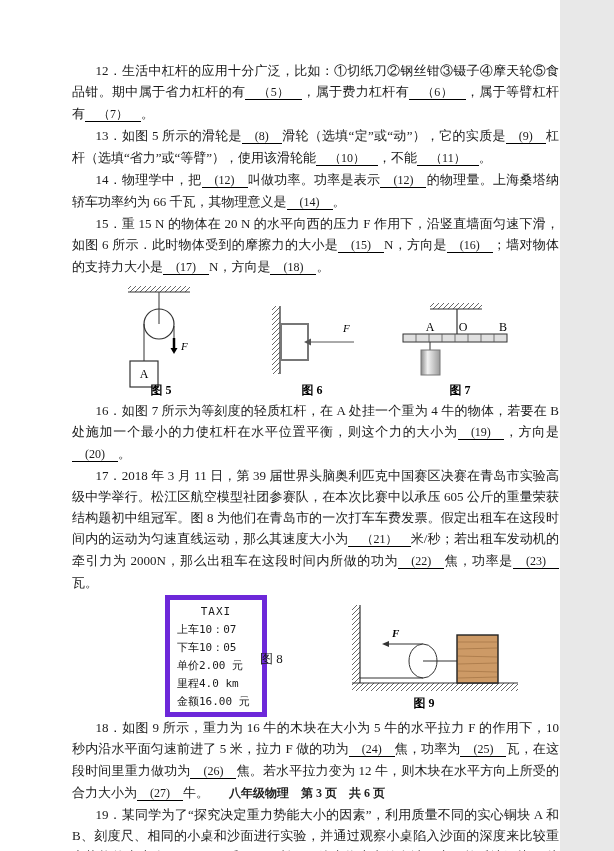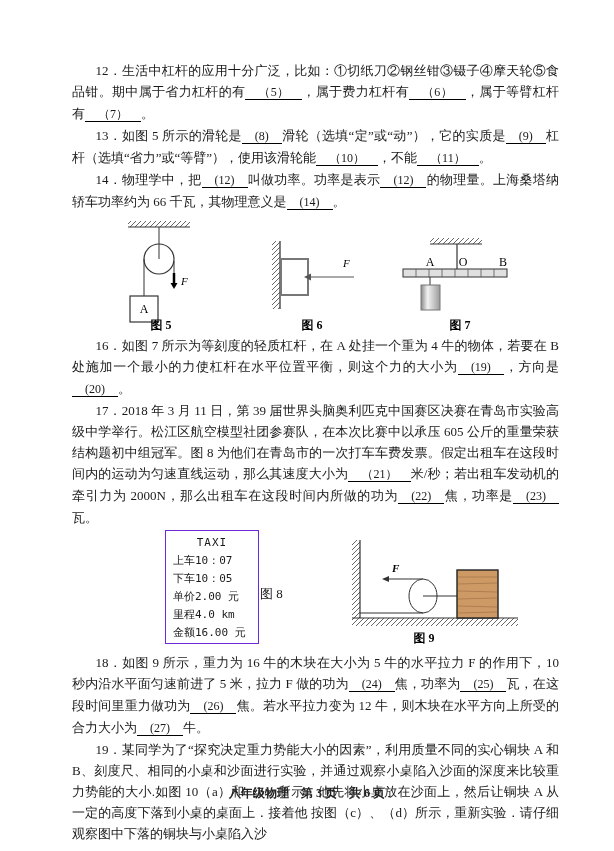--- a/index.html
+++ b/index.html
@@ -1,18 +1,18 @@
 <!DOCTYPE html>
 <html><head>
 <meta charset="utf-8">
 <style>
   html,body{margin:0;padding:0;background:#e8e8e8;}
   .page{
     position:relative;
-    width:614px;height:851px;
+    width:560px;height:851px;
     background:#ffffff;
     font-family:"Liberation Serif","DejaVu Serif",serif;
     color:#1a1a1a;
     overflow:hidden;
   }
   .content{
     position:absolute;left:72px;top:60px;width:487px;
     font-size:13px;line-height:21px;
   }
   p.question{
@@ -24,21 +24,21 @@
     padding:0 13px;
     font-size:12px;
     white-space:nowrap;
   }
   .figrow{position:relative;width:100%;}
   .figrow1{height:122px;}
   .figrow2{height:124px;}
   .figrow svg{position:absolute;top:0;}
   .receipt{
     position:absolute;left:93px;top:2px;width:92px;height:109px;
-    border:1px solid #6d28d9;
+    border:5px solid #6d28d9;
     font-family:"DejaVu Sans Mono","Liberation Mono",monospace;
     font-size:11px;line-height:18px;
     padding-top:3px;
   }
   .r-title{text-align:center;letter-spacing:1px;}
   .r-row{display:flex;padding:0 7px;}
   .fig8-label{
     position:absolute;left:188px;top:55px;
     font-weight:normal;font-size:13px;
   }
@@ -52,20 +52,21 @@
 </style>
 </head>
 <body>
 
 <div class="page">
   <div class="content">
 
     <p class="question"><span class="qtext">12．生活中杠杆的应用十分广泛，比如：①切纸刀②钢丝钳③镊子④摩天轮⑤食品钳。期中属于省力杠杆的有</span><span class="blank">（5）</span><span class="qtext">，属于费力杠杆有</span><span class="blank">（6）</span><span class="qtext">，属于等臂杠杆有</span><span class="blank">（7）</span><span class="qtext">。</span></p>
     <p class="question"><span class="qtext">13．如图 5 所示的滑轮是</span><span class="blank">(8)</span><span class="qtext">滑轮（选填“定”或“动”），它的实质是</span><span class="blank">(9)</span><span class="qtext">杠杆（选填“省力”或“等臂”），使用该滑轮能</span><span class="blank">（10）</span><span class="qtext">，不能</span><span class="blank">（11）</span><span class="qtext">。</span></p>
     <p class="question"><span class="qtext">14．物理学中，把</span><span class="blank">(12)</span><span class="qtext">叫做功率。功率是表示</span><span class="blank">(12)</span><span class="qtext">的物理量。上海桑塔纳轿车功率约为 66 千瓦，其物理意义是</span><span class="blank">(14)</span><span class="qtext">。</span></p>
+    <p class="question"><span class="qtext">15．重 15 N 的物体在 20 N 的水平向西的压力 F 作用下，沿竖直墙面匀速下滑，如图 6 所示．此时物体受到的摩擦力的大小是</span><span class="blank">(15)</span><span class="qtext">N，方向是</span><span class="blank">(16)</span><span class="qtext">；墙对物体的支持力大小是</span><span class="blank">(17)</span><span class="qtext">N，方向是</span><span class="blank">(18)</span><span class="qtext">。</span></p>
 
     <div class="figrow figrow1">
 
       <svg style="left:32px" width="120" height="120" viewBox="0 0 120 120">
         <defs>
           <pattern id="hp5" width="5" height="5" patternUnits="userSpaceOnUse">
             <path d="M0,5 L5,0" stroke="#666" stroke-width="1"></path>
           </pattern>
         </defs>
         <rect x="24" y="8" width="62" height="6" fill="url(#hp5)"></rect>

